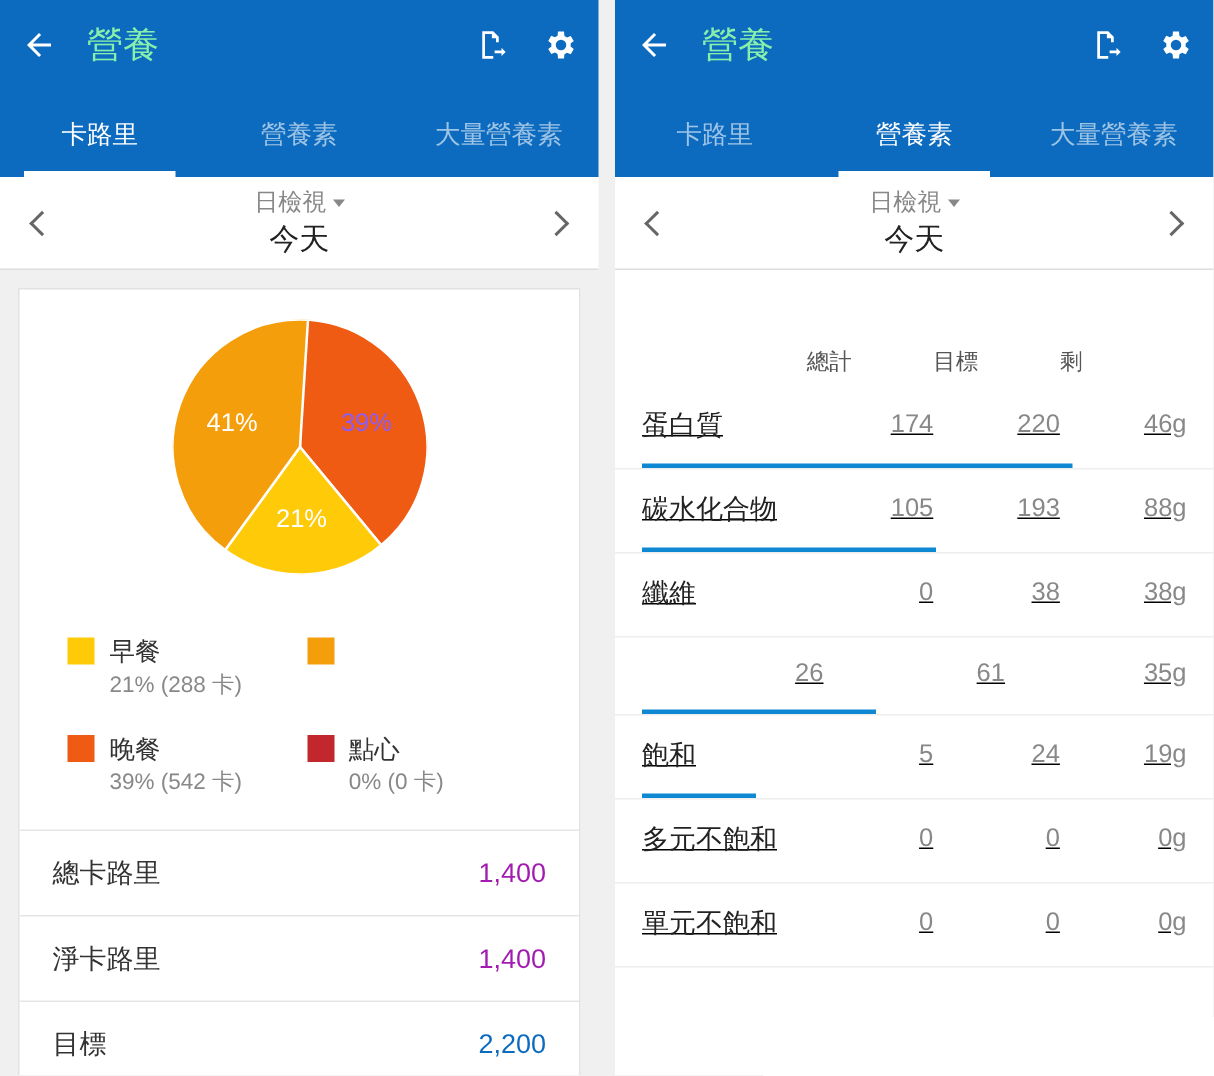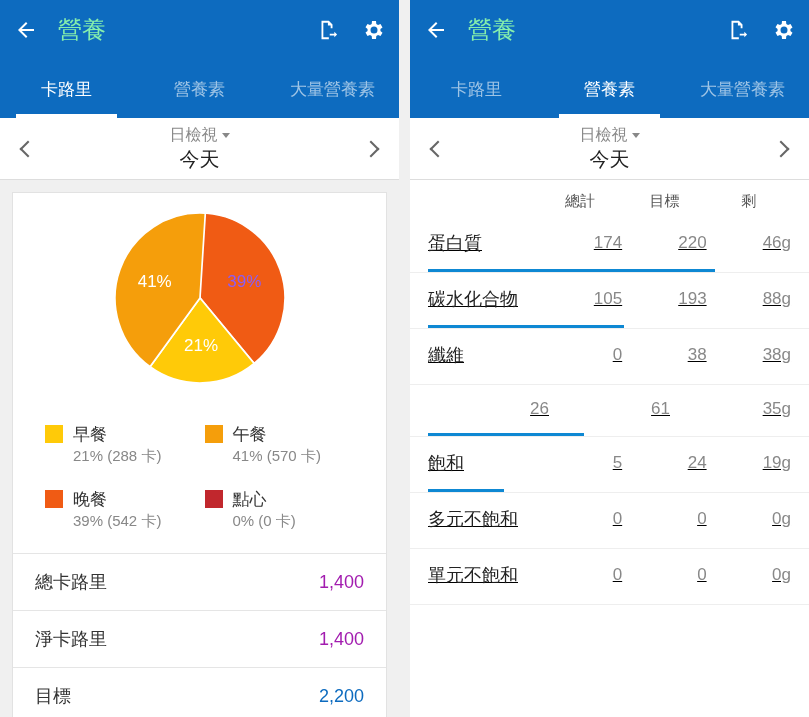--- a/index.html
+++ b/index.html
@@ -30,21 +30,21 @@
 .swatch { width: 18px; height: 18px; margin-right: 10px; margin-top: 2px; flex-shrink: 0; }
 .legend-text .name { font-size: 17px; color: #333; }
 .legend-text .detail { font-size: 15px; color: #888; margin-top: 1px; }
 .row { display: flex; justify-content: space-between; align-items: center; padding: 16px 22px; border-top: 1px solid #e5e5e5; font-size: 18px; }
 .row .label { color: #333; }
 .row .value { color: #a21caf; }
 .row .value.accent { color: #0d6bbf; }
 
 .nut-head { display: flex; padding: 12px 18px 6px; font-size: 15px; color: #555; }
 .nut-head .h1 { flex: 1.3; }
-.nut-head .h2, .nut-head .h3, .nut-head .h4 { flex: 1; text-align: center; }
+.nut-head .h2, .nut-head .h3, .nut-head .h4 { flex: 1; text-align: left; margin-top: 40px; }
 .nut-row { padding: 14px 18px 0; border-bottom: 1px solid #eee; position: relative; }
 .nut-row .cells { display: flex; align-items: center; text-decoration: underline; }
 .nut-row .c1 { flex: 1.3; font-size: 18px; color: #222; }
 .nut-row .c2, .nut-row .c3, .nut-row .c4 { flex: 1; text-align: right; font-size: 17px; color: #888; }
 .bar { height: 3px; margin-top: 14px; background: transparent; position: relative; }
 .bar .fill { position: absolute; left: 0; top: 0; height: 100%; background: #0e88d3; }
 .chev { width: 12px; height: 12px; border: solid #666; border-width: 0 2px 2px 0; display: inline-block; padding: 3px; }
 .chev.left { transform: rotate(135deg); }
 .chev.right { transform: rotate(-45deg); }
 svg.icon { fill: #fff; }
@@ -110,24 +110,20 @@
       <div class="legend">
         <div class="legend-item">
           <div class="swatch" style="background: rgb(255, 202, 8);"></div>
           <div class="legend-text">
               <div class="name">早餐</div>
               <div class="detail">21% (288 卡)</div>
             </div>
         </div>
         <div class="legend-item">
           <div class="swatch" style="background: rgb(245, 158, 11);"></div>
-          <div class="legend-text">
-              <div class="name">午餐</div>
-              <div class="detail">41% (570 卡)</div>
-            </div>
         </div>
         <div class="legend-item">
           <div class="swatch" style="background: rgb(240, 91, 20);"></div>
           <div class="legend-text">
               <div class="name">晚餐</div>
               <div class="detail">39% (542 卡)</div>
             </div>
         </div>
         <div class="legend-item">
           <div class="swatch" style="background: rgb(193, 39, 45);"></div>

